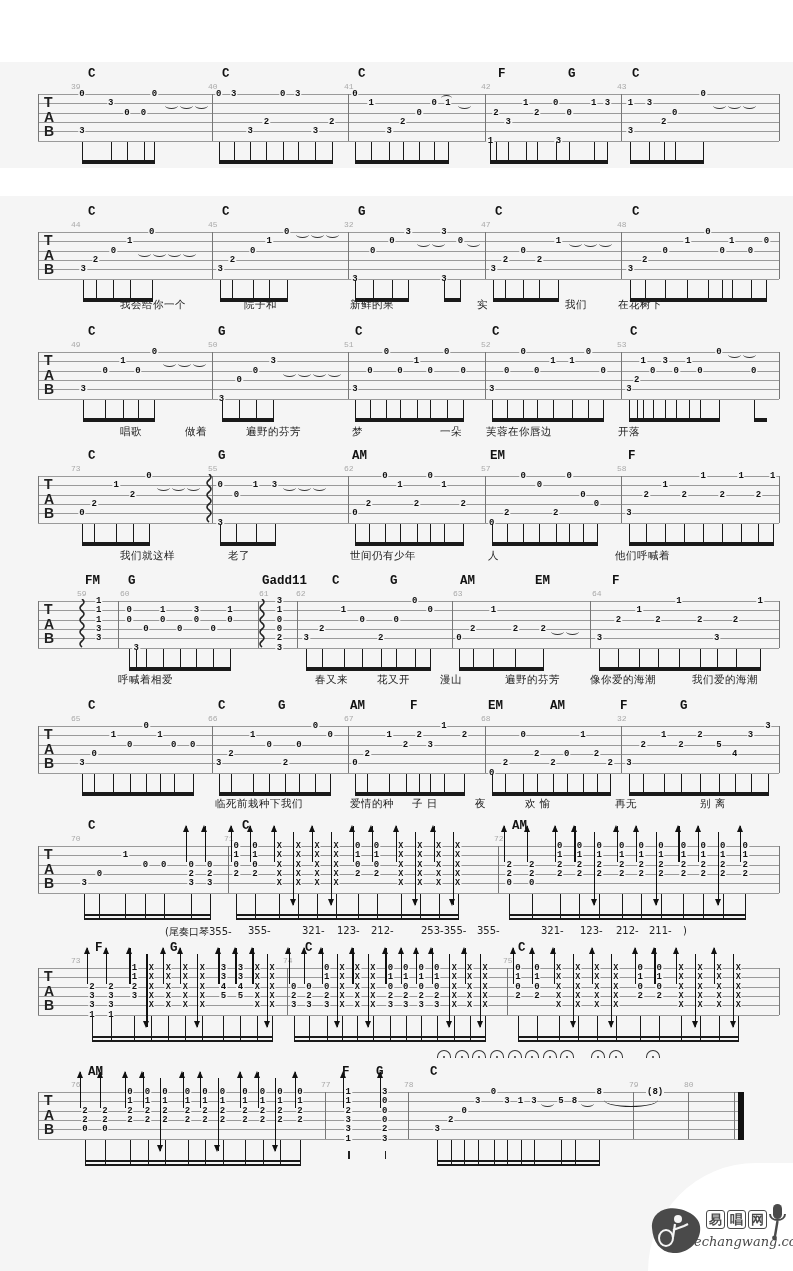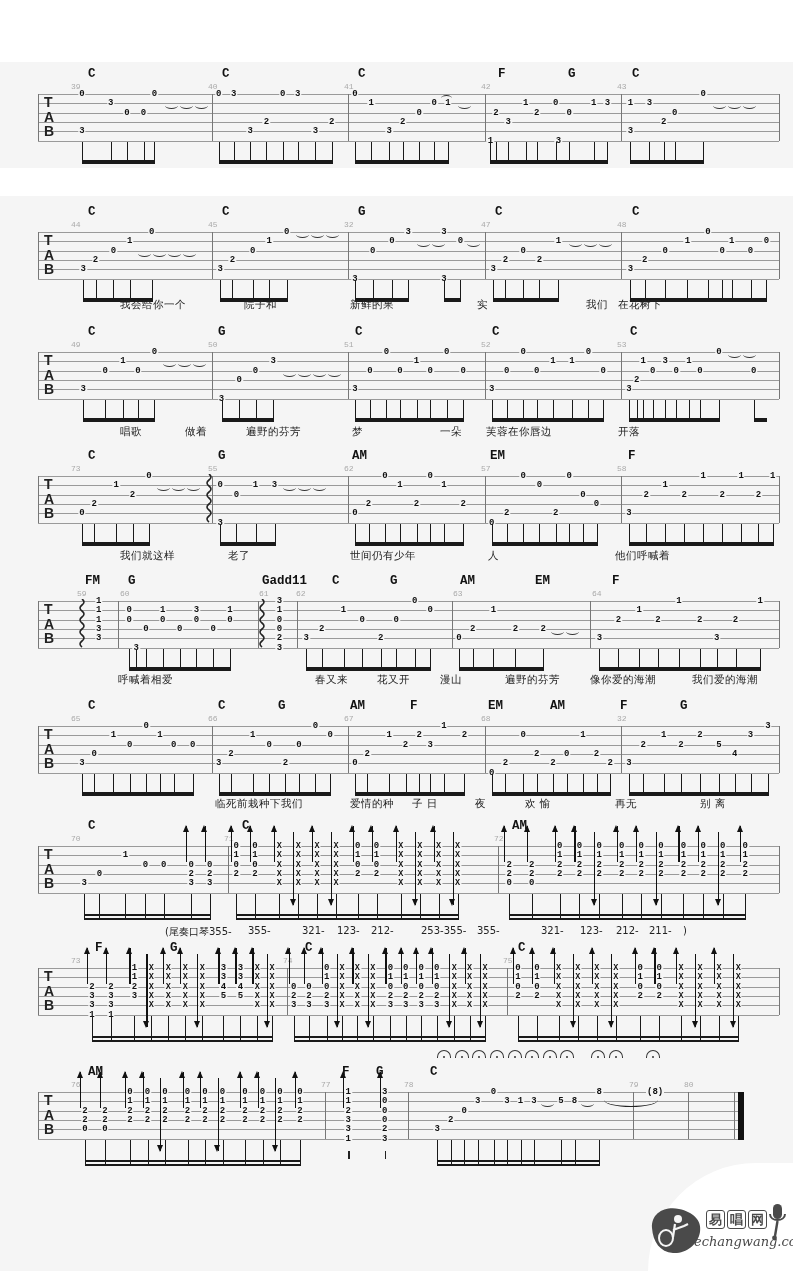--- a/index.html
+++ b/index.html
@@ -293,21 +293,21 @@
     <div class="stem" style="left: 708px; top: 279.5px; height: 22px;"></div>
     <div class="stem" style="left: 722px; top: 279.5px; height: 22px;"></div>
     <div class="stem" style="left: 732px; top: 279.5px; height: 22px;"></div>
     <div class="stem" style="left: 751px; top: 279.5px; height: 22px;"></div>
     <div class="stem" style="left: 766px; top: 279.5px; height: 22px;"></div>
     <div class="beam" style="left: 630px; top: 297.5px; width: 137px; height: 4px;"></div>
     <div class="lyric" style="left: 120px; top: 298px;">我会给你一个</div>
     <div class="lyric" style="left: 244px; top: 298px;">院子和</div>
     <div class="lyric" style="left: 350px; top: 298px;">新鲜的果</div>
     <div class="lyric" style="left: 477px; top: 298px;">实</div>
-    <div class="lyric" style="left: 565px; top: 298px; margin-left: 21px;">我们</div>
+    <div class="lyric" style="left: 565px; top: 298px;">我们</div>
     <div class="lyric" style="left: 618px; top: 298px;">在花树下</div>
     <div class="staff-line" style="left: 38px; width: 741px; top: 352px;"></div>
     <div class="staff-line" style="left: 38px; width: 741px; top: 361.3px;"></div>
     <div class="staff-line" style="left: 38px; width: 741px; top: 370.6px;"></div>
     <div class="staff-line" style="left: 38px; width: 741px; top: 379.9px;"></div>
     <div class="staff-line" style="left: 38px; width: 741px; top: 389.2px;"></div>
     <div class="staff-line" style="left: 38px; width: 741px; top: 398.5px;"></div>
     <div class="clef-ch" style="left: 44px; top: 353px;">T</div>
     <div class="clef-ch" style="left: 44px; top: 367.6px;">A</div>
     <div class="clef-ch" style="left: 44px; top: 382.2px;">B</div>

